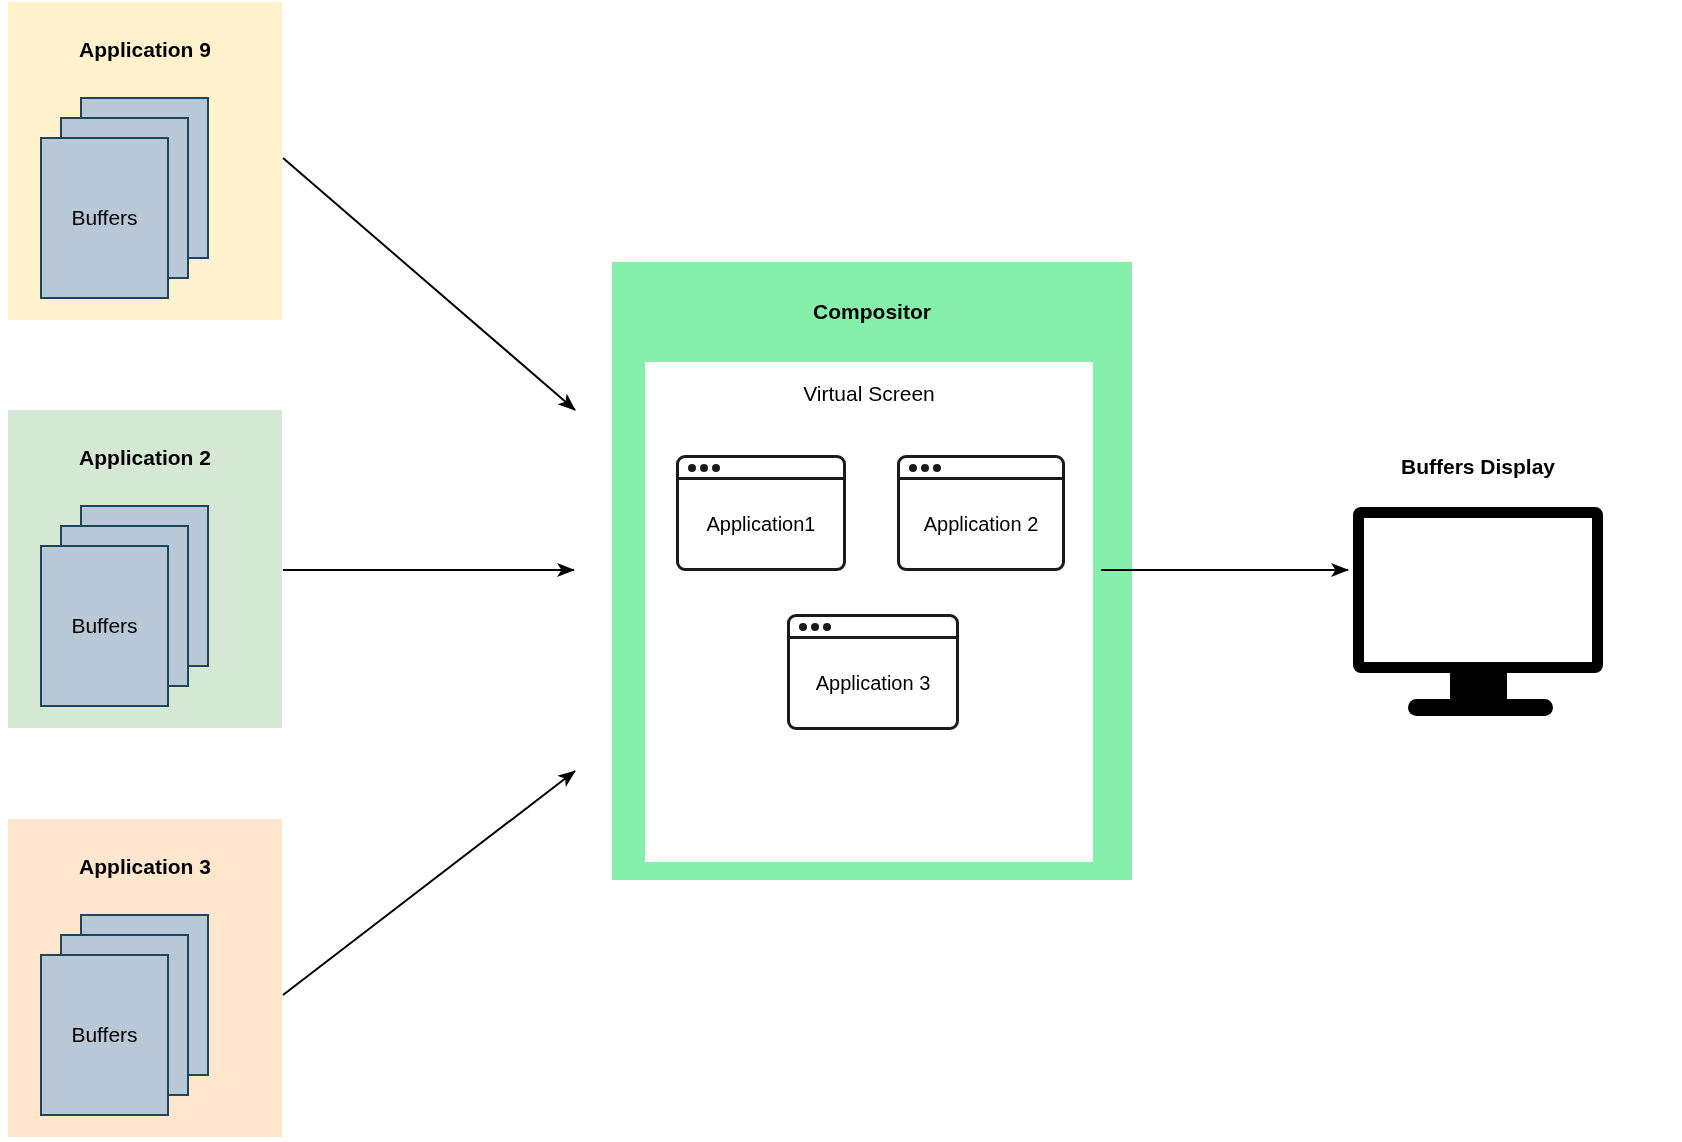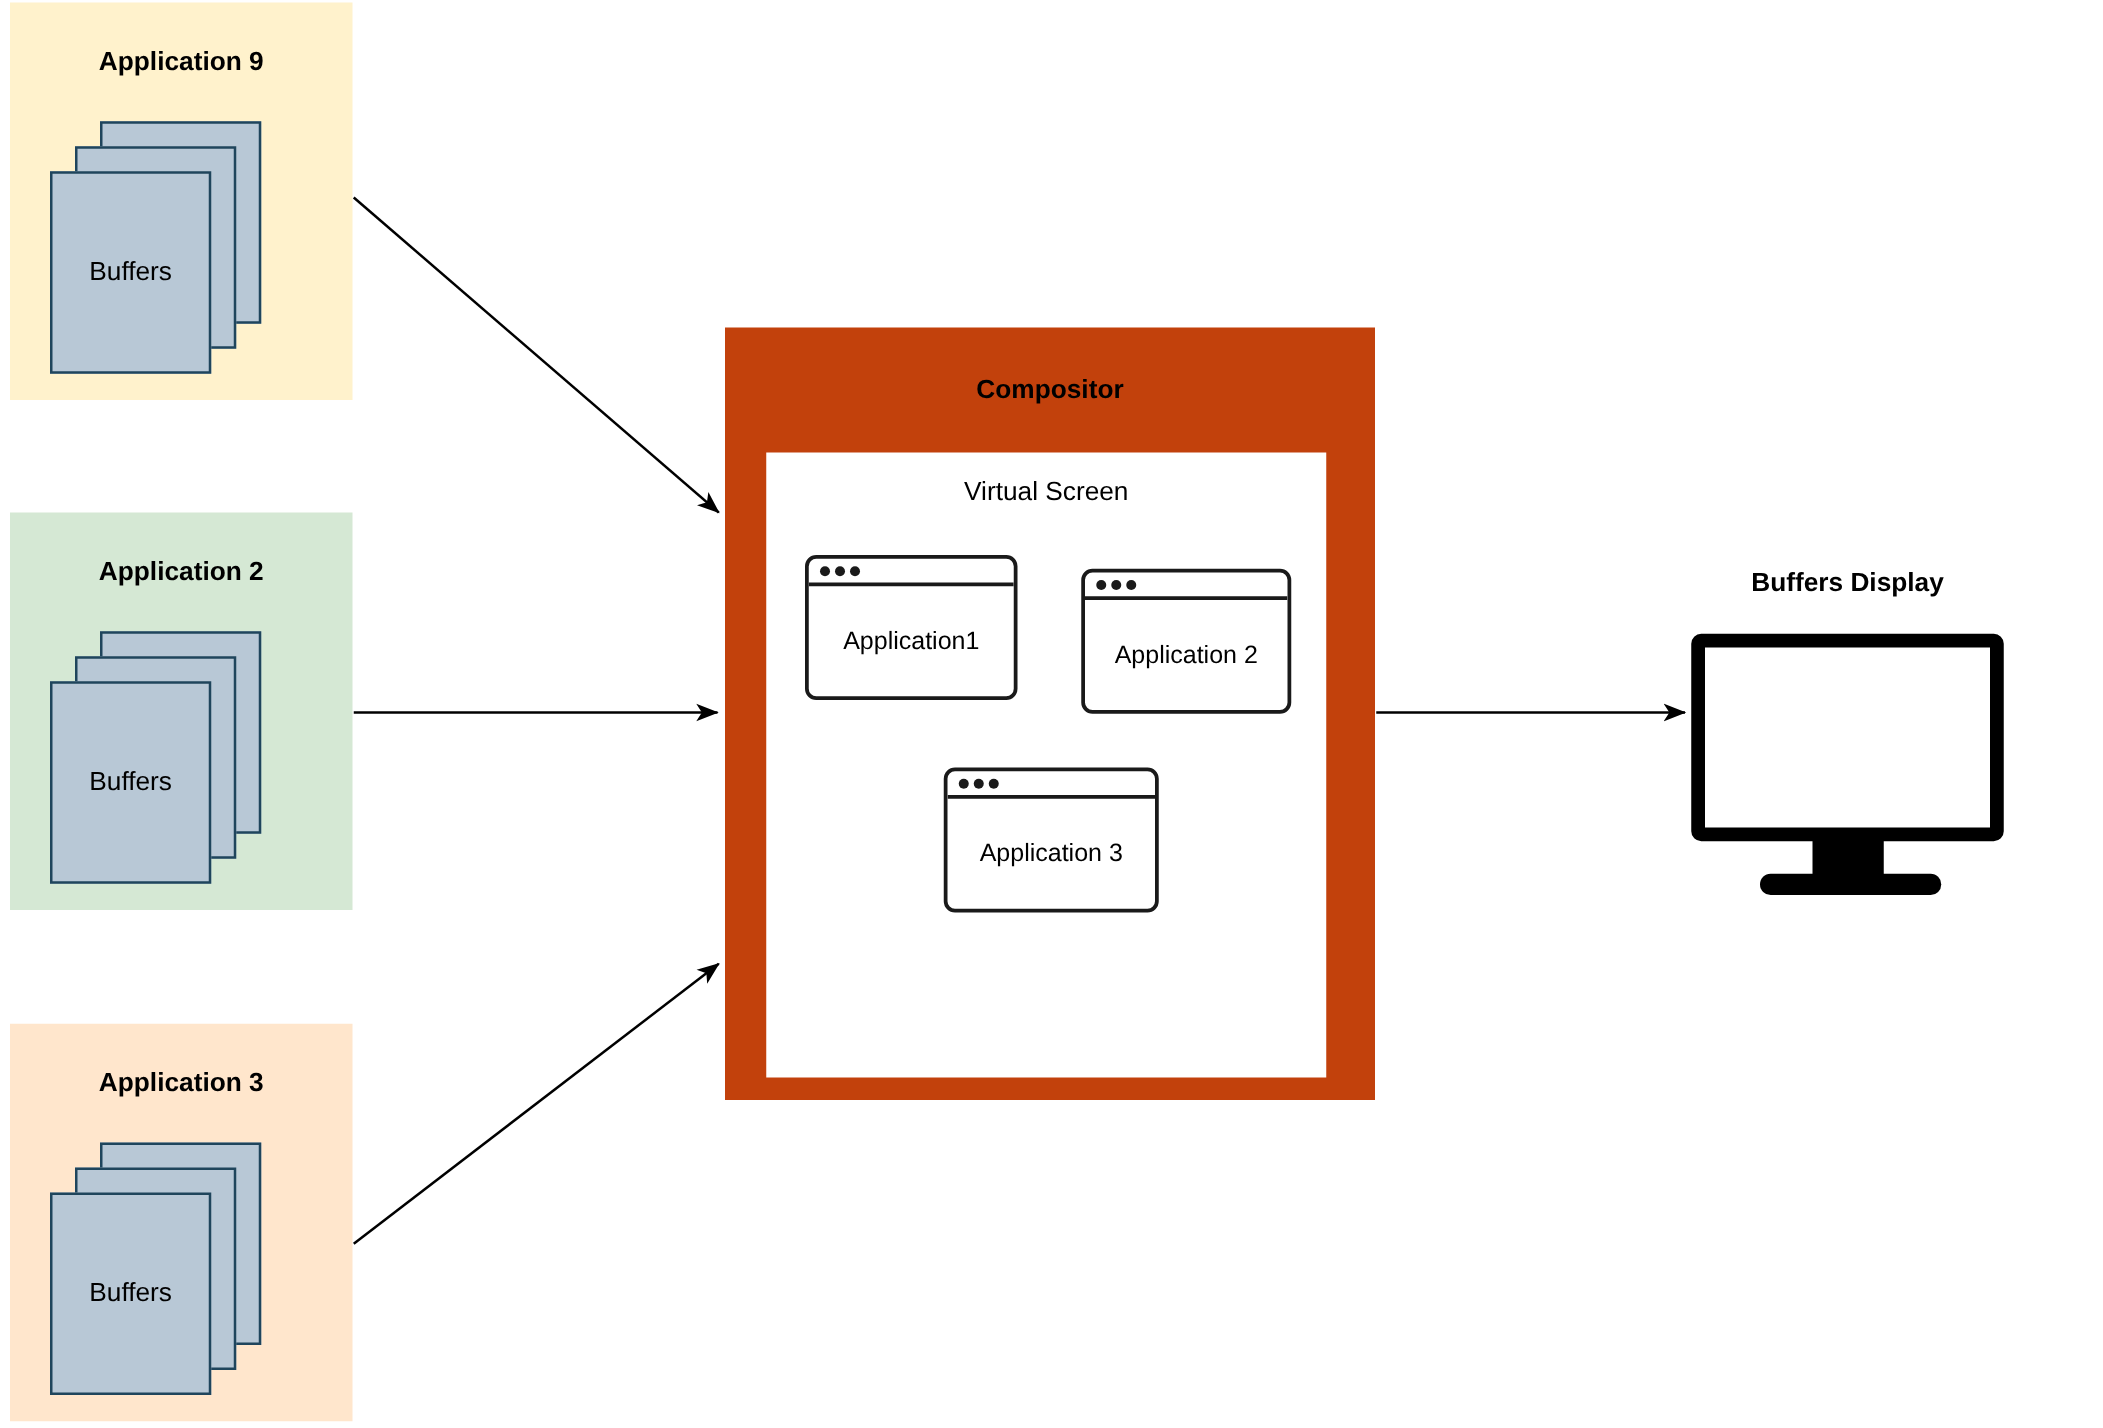--- a/index.html
+++ b/index.html
@@ -85,21 +85,21 @@
   }
   
   .window {
     position: absolute;
     background: #FFFFFF;
     border: 3px solid #1a1a1a;
     border-radius: 9px;
     box-sizing: border-box;
     overflow: hidden;
   }
-  .window.w1 { left: 31px;  top: 82px;  width: 170px; height: 116px; }
+  .window.w1 { left: 31px;  top: 93px;  width: 170px; height: 116px; }
   .window.w2 { left: 252px; top: 93px;  width: 168px; height: 116px; }
   .window.w3 { left: 142px; top: 252px; width: 172px; height: 116px; }
   .titlebar {
     height: 19px;
     border-bottom: 3px solid #1a1a1a;
     display: flex;
     align-items: center;
     padding-left: 9px;
     gap: 4px;
   }
@@ -188,21 +188,21 @@
 
   <div class="app-box app3" style="background-color: rgb(255, 230, 204);">
     <div class="app-title">Application 3</div>
     <div class="buf back" style="background-color: rgb(184, 200, 214); border-color: rgb(31, 69, 92);"></div>
     <div class="buf mid" style="background-color: rgb(184, 200, 214); border-color: rgb(31, 69, 92);"></div>
     <div class="buf front" style="background-color: rgb(184, 200, 214); border-color: rgb(31, 69, 92);">
       <span>Buffers</span>
     </div>
   </div>
 
-  <div class="compositor" style="background-color: #c2410c;">
+  <div class="compositor" style="background-color: #86efac; margin-left: 32px;">
     <div class="comp-title">Compositor</div>
 
     <div class="virtual-screen" style="background-color: rgb(255, 255, 255);">
       <div class="vs-title">Virtual Screen</div>
 
       <div class="window w1">
         <div class="titlebar">
           <span class="dot"></span>
           <span class="dot"></span>
           <span class="dot"></span>

